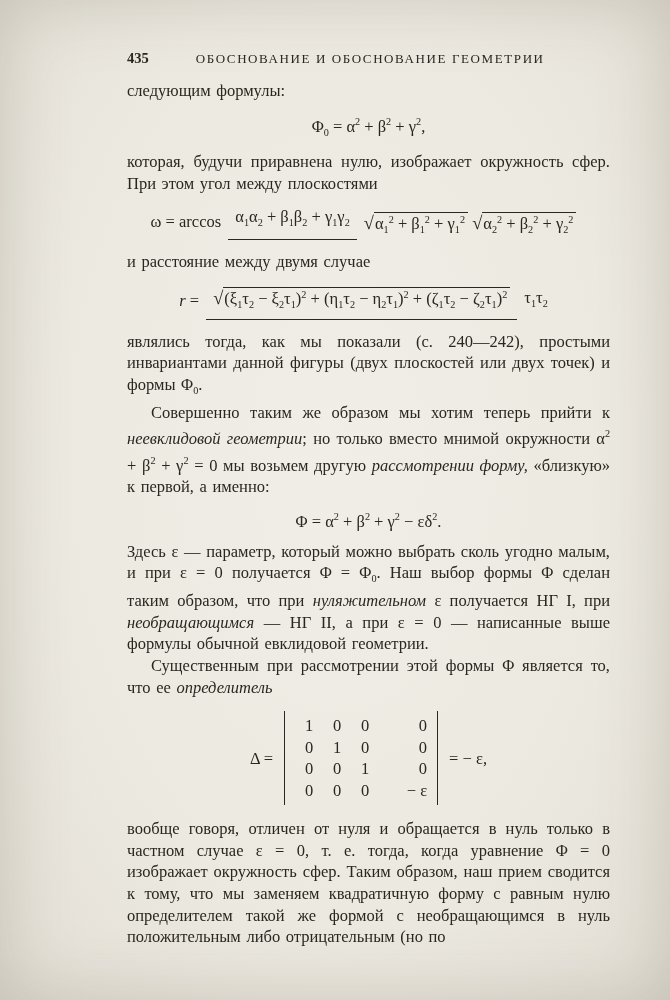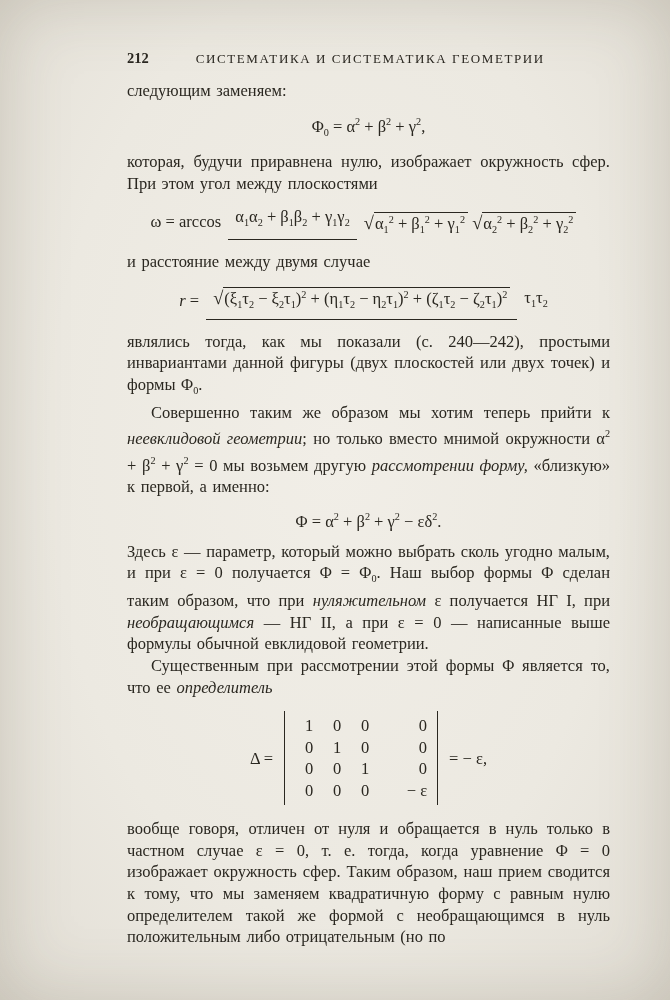--- a/index.html
+++ b/index.html
@@ -96,27 +96,27 @@
   .mrow { display: flex; line-height: 21.5px; }
   .mc { width: 28px; text-align: center; }
   .mc-last { width: 48px; text-align: right; }
 </style>
 </head>
 <body>
 
 <div class="page">
 
   <div class="running-header">
-    <span class="page-number">212</span>
-    <span class="running-title">СИСТЕМАТИКА И СИСТЕМАТИКА ГЕОМЕТРИИ</span>
+    <span class="page-number">435</span>
+    <span class="running-title">ОБОСНОВАНИЕ И ОБОСНОВАНИЕ ГЕОМЕТРИИ</span>
   </div>
 
   <div class="content">
 
-    <p class="body-par">следующим заменяем:</p>
+    <p class="body-par">следующим формулы:</p>
 
     <div class="formula">Φ<sub>0</sub> = α<sup>2</sup> + β<sup>2</sup> + γ<sup>2</sup>,</div>
 
     <p class="body-par">которая, будучи приравнена нулю, изображает окруж­ность сфер. При этом угол между плоскостями</p>
 
     <div class="formula formula-tall">ω = arccos <span class="frac">
           <span class="num">α<sub>1</sub>α<sub>2</sub> + β<sub>1</sub>β<sub>2</sub> + γ<sub>1</sub>γ<sub>2</sub></span>
           <span class="den"><span class="sq"><span class="rt">√</span><span class="ov">α<sub>1</sub><sup>2</sup> + β<sub>1</sub><sup>2</sup> + γ<sub>1</sub><sup>2</sup></span></span> <span class="sq"><span class="rt">√</span><span class="ov">α<sub>2</sub><sup>2</sup> + β<sub>2</sub><sup>2</sup> + γ<sub>2</sub><sup>2</sup></span></span></span>
         </span></div>
 

